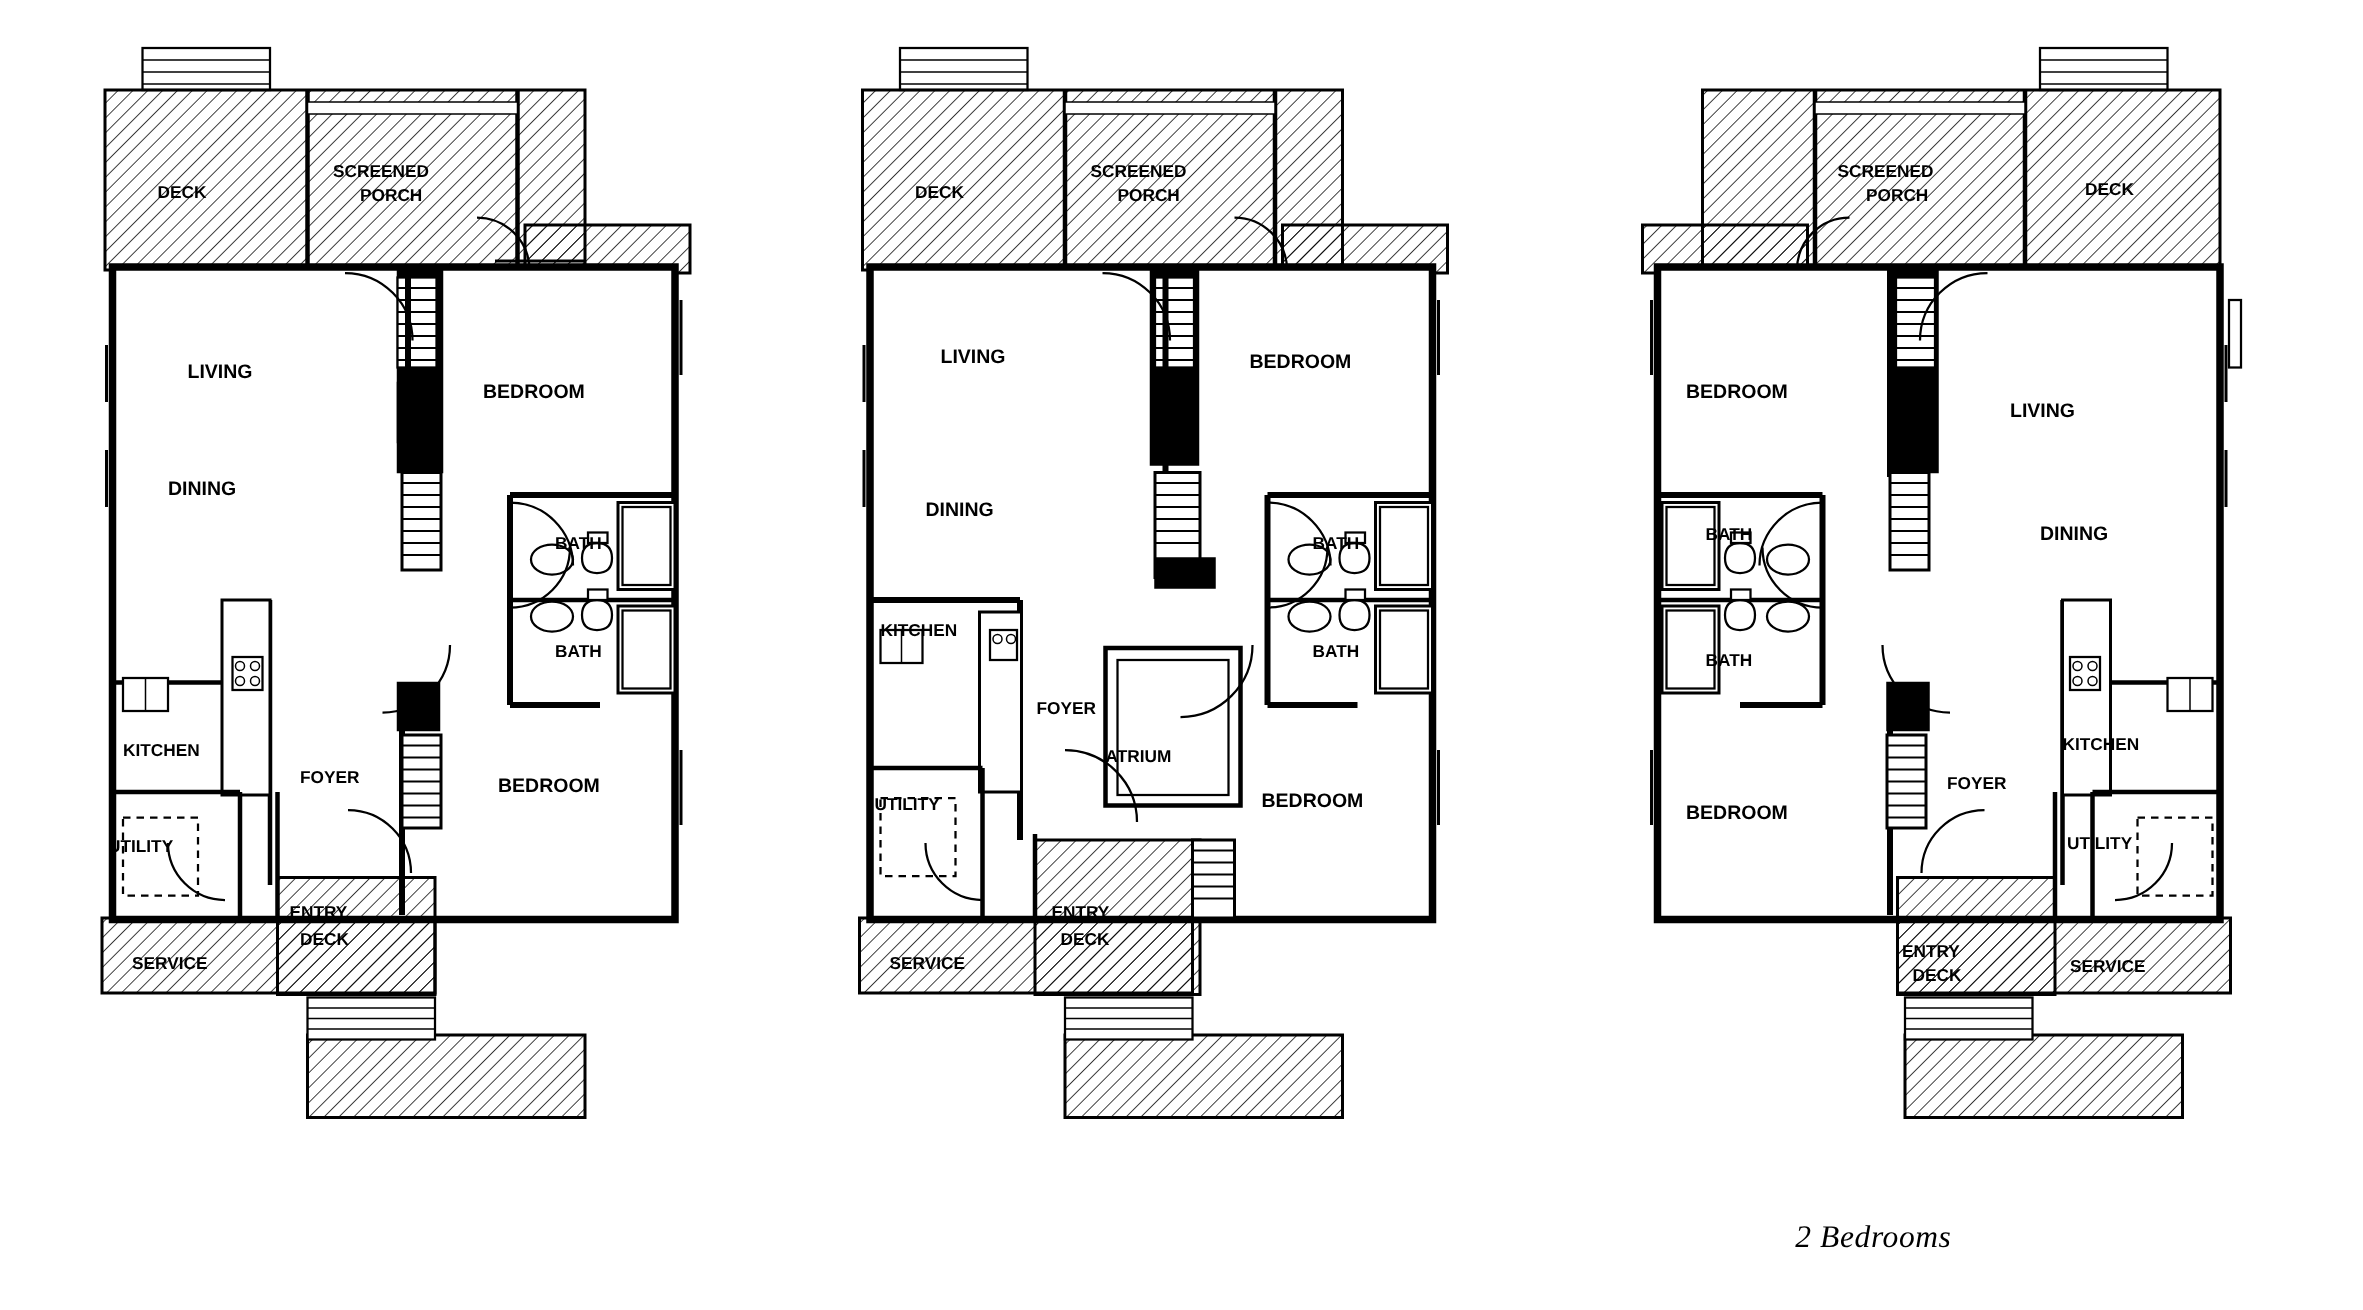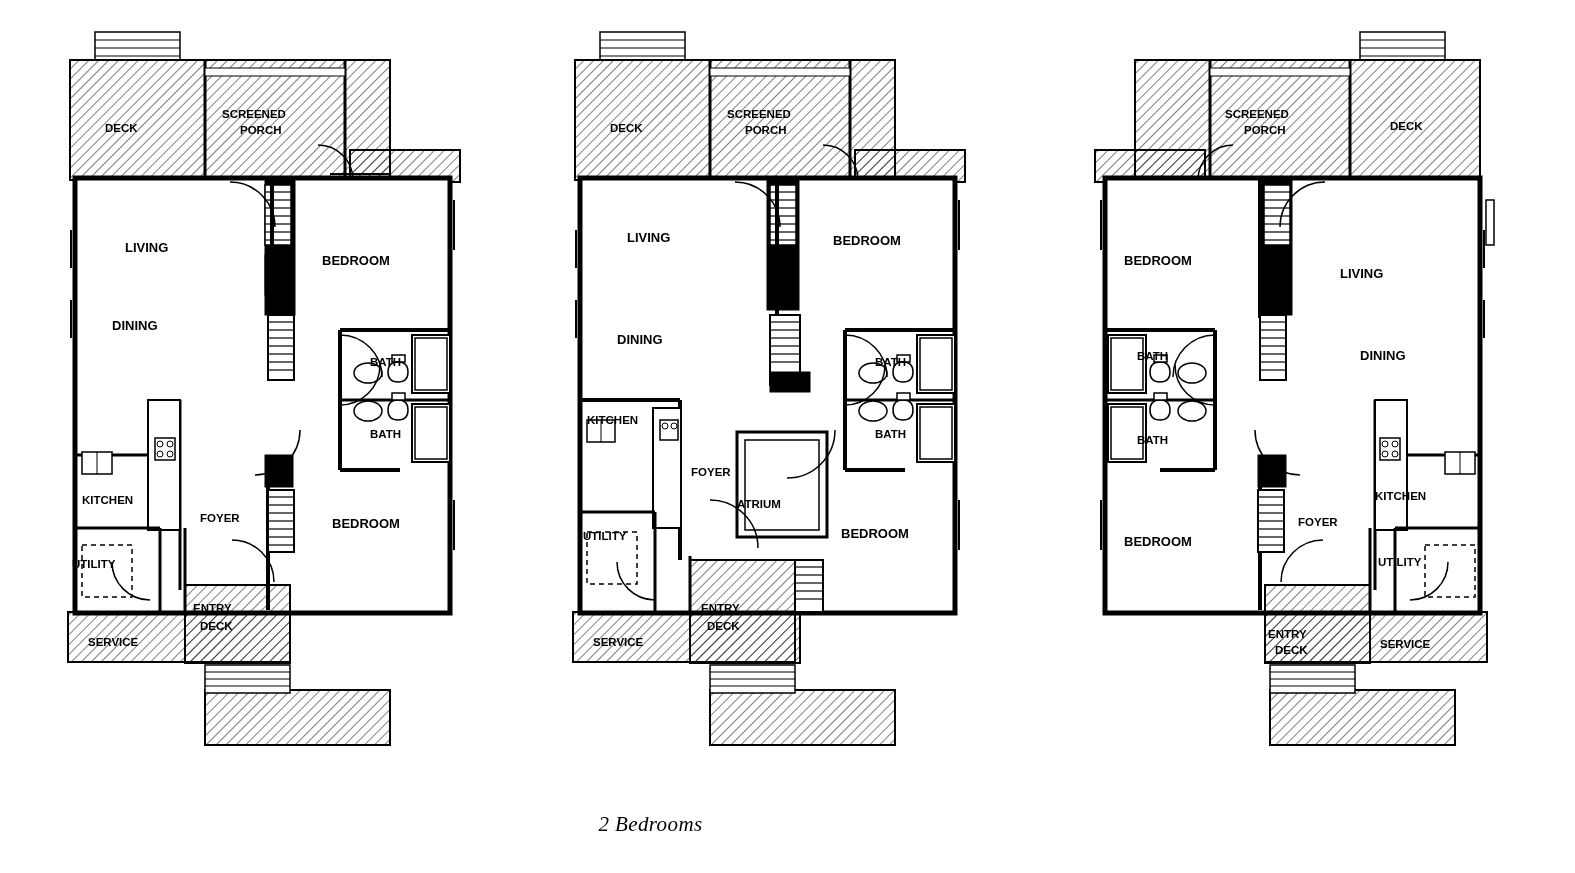--- a/index.html
+++ b/index.html
@@ -25,21 +25,21 @@
   }
   #plan-a { left: 0px; }
   #plan-b { left: 505px; }
   #plan-c { left: 1020px; }
 
   .caption {
     position: absolute;
     left: 0;
     top: 812px;
     width: 1301px;
-    text-align: center;
+    text-align: right;
     font-family: "Liberation Serif", serif;
     font-style: italic;
     font-size: 21px;
     color: #000;
     letter-spacing: 0.4px;
   }
 
   
   svg text.room {
     font-family: "Liberation Sans", sans-serif;

